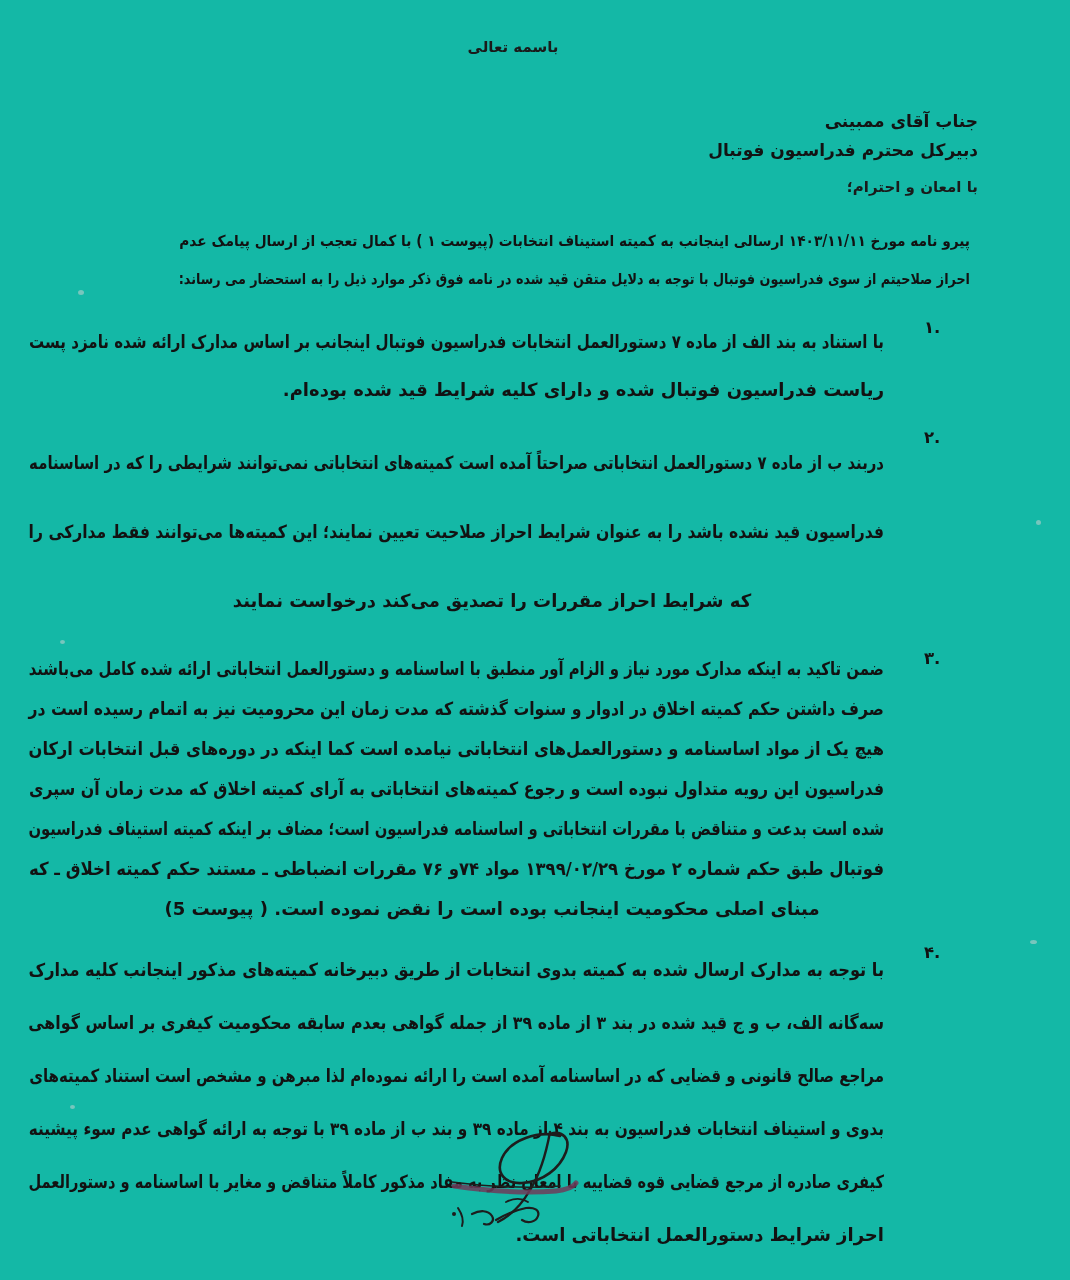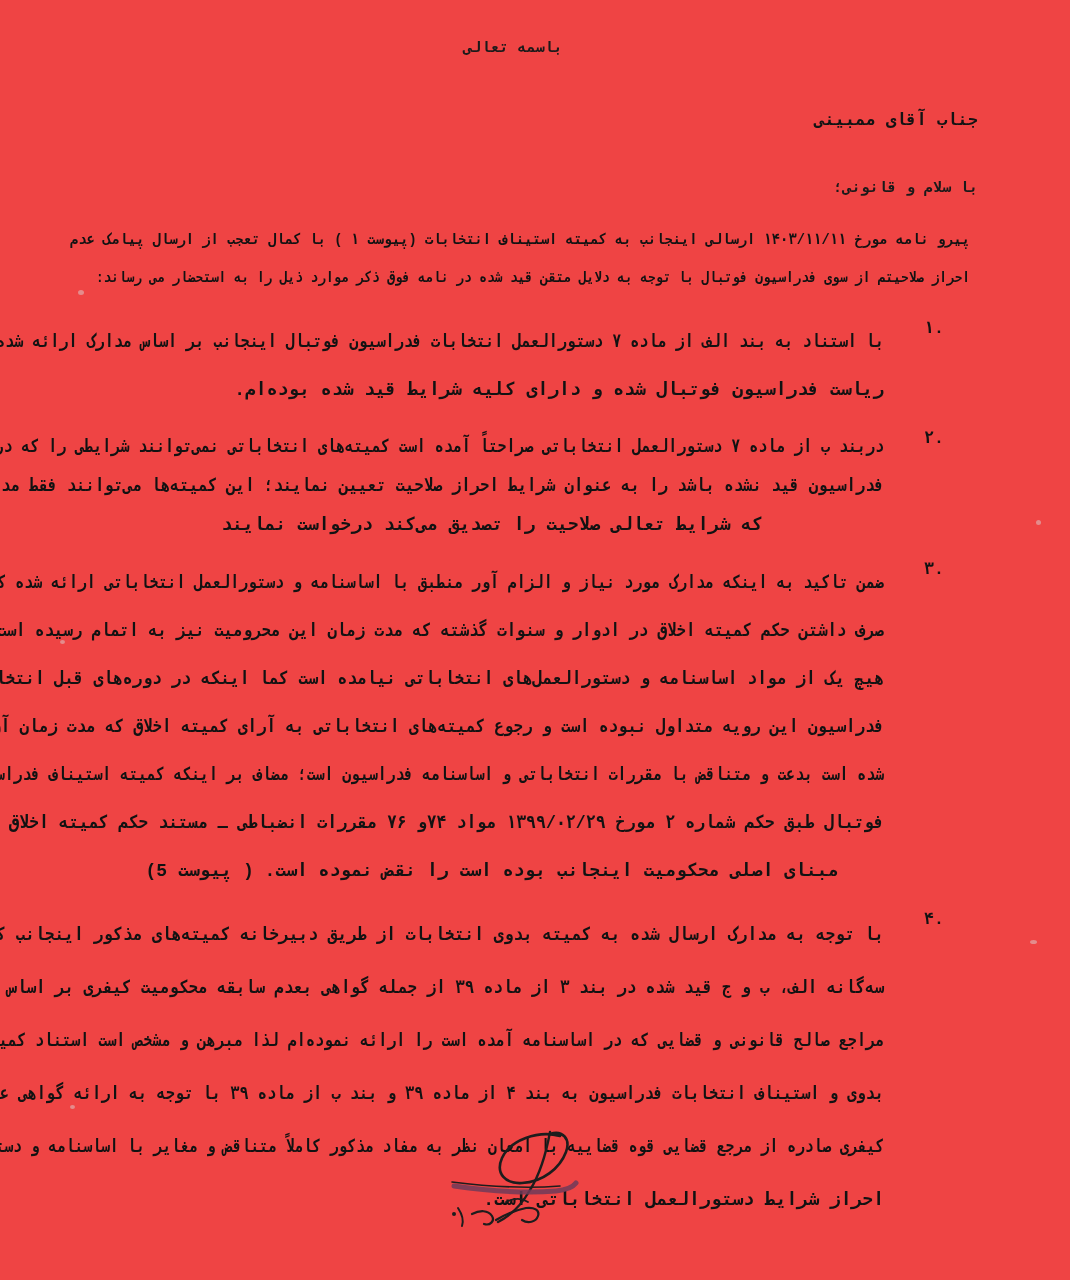--- a/index.html
+++ b/index.html
@@ -14,24 +14,23 @@
     overflow: hidden;
     font-family: "DejaVu Sans", "Liberation Sans", sans-serif;
     color: #141414;
     direction: rtl;
   }
 
   .page {
     position: relative;
     width: 1070px;
     height: 1280px;
-    background: #ef4444;
+    background: #14b8a6;
     box-sizing: border-box;
     padding: 0;
-    font-family: Liberation Mono, monospace;
   }
 
   
   .invocation {
     position: absolute;
     top: 38px;
     left: 0;
     right: 0;
     text-align: center;
     font-size: 15px;
@@ -125,22 +124,22 @@
   .num-body .ln.last {
     display: block;
   }
   .num-body .ln.center-last {
     display: block;
     text-align: center;
   }
 
   
   #item-1 .num-body { line-height: 48px; }
-  #item-2 .num-body { line-height: 39px; }
-  #item-3 .num-body { line-height: 48px; }
+  #item-2 .num-body { line-height: 69px; }
+  #item-3 .num-body { line-height: 40px; }
   #item-4 .num-body { line-height: 53px; }
 
   
   .signature {
     position: absolute;
     left: 410px;
     top: 1128px;
     width: 290px;
     height: 140px;
     pointer-events: none;
@@ -162,23 +161,24 @@
   <div class="speck" style="left:78px;top:290px;width:6px;height:5px;"></div>
   <div class="speck" style="left:60px;top:640px;width:5px;height:4px;"></div>
   <div class="speck" style="left:1036px;top:520px;width:5px;height:5px;"></div>
   <div class="speck" style="left:1030px;top:940px;width:7px;height:4px;"></div>
   <div class="speck" style="left:70px;top:1105px;width:5px;height:4px;"></div>
 
   <div class="invocation">باسمه تعالی</div>
 
   <div class="addressee">
     <div class="line1">جناب آقای ممبینی</div>
+    <div class="line2">دبیرکل محترم فدراسیون فوتبال</div>
   </div>
 
-  <div class="salutation">با سلام و قانونی؛</div>
+  <div class="salutation">با امعان و احترام؛</div>
 
   <div class="body-block">
 
     <p class="para opening">
       <span class="ln" style="display: inline-block; transform-origin: right center; transform: scaleX(0.9148); width: 951px;">پیرو نامه مورخ ۱۴۰۳/۱۱/۱۱ ارسالی اینجانب به کمیته استیناف انتخابات (پیوست ۱ ) با کمال تعجب از ارسال پیامک عدم</span>
       <span class="ln" style="display: inline-block; transform-origin: right center; transform: scaleX(0.8496); width: 1024px;">احراز صلاحیتم از سوی فدراسیون فوتبال با توجه به دلایل متقن قید شده در نامه فوق ذکر موارد ذیل را به  استحضار می رساند:</span>
     </p>
 
     <div class="num-item" id="item-1">
       <div class="num-marker">۱.</div>
@@ -186,21 +186,21 @@
         <span class="ln" style="display: inline-block; transform-origin: right center; transform: scaleX(0.8367); width: 937px;">با استناد به بند الف از ماده ۷ دستورالعمل انتخابات فدراسیون فوتبال اینجانب بر اساس مدارک ارائه شده نامزد پست</span>
         <span class="ln last">ریاست فدراسیون فوتبال شده و دارای کلیه شرایط قید شده بوده‌ام.</span>
       </div>
     </div>
 
     <div class="num-item" id="item-2">
       <div class="num-marker">۲.</div>
       <div class="num-body">
         <span class="ln" style="display: inline-block; transform-origin: right center; transform: scaleX(0.8296); width: 945px;">دربند ب از ماده ۷ دستورالعمل انتخاباتی صراحتاً آمده است کمیته‌های انتخاباتی نمی‌توانند شرایطی را که در اساسنامه</span>
         <span class="ln" style="display: inline-block; transform-origin: right center; transform: scaleX(0.8673); width: 904px;">فدراسیون قید نشده باشد را به عنوان شرایط احراز صلاحیت تعیین نمایند؛ این کمیته‌ها می‌توانند فقط مدارکی را</span>
-        <span class="ln center-last">که شرایط تعالی صلاحیت را تصدیق می‌کند درخواست نمایند</span>
+        <span class="ln center-last">که شرایط احراز مقررات را تصدیق می‌کند درخواست نمایند</span>
       </div>
     </div>
 
     <div class="num-item" id="item-3">
       <div class="num-marker">۳.</div>
       <div class="num-body">
         <span class="ln" style="display: inline-block; transform-origin: right center; transform: scaleX(0.827); width: 948px;">ضمن تاکید به اینکه مدارک مورد نیاز و الزام آور منطبق با اساسنامه و دستورالعمل انتخاباتی ارائه شده کامل می‌باشند</span>
         <span class="ln" style="display: inline-block; transform-origin: right center; transform: scaleX(0.8711); width: 900px;">صرف داشتن حکم کمیته اخلاق در ادوار و سنوات گذشته که مدت زمان این محرومیت نیز به اتمام رسیده است در</span>
         <span class="ln" style="display: inline-block; transform-origin: right center; transform: scaleX(0.9011); width: 870px;">هیچ یک از مواد اساسنامه و دستورالعمل‌های انتخاباتی نیامده است کما اینکه در دوره‌های قبل انتخابات ارکان</span>
         <span class="ln" style="display: inline-block; transform-origin: right center; transform: scaleX(0.877); width: 894px;">فدراسیون این رویه متداول نبوده است و رجوع کمیته‌های انتخاباتی به آرای کمیته اخلاق که مدت زمان آن سپری</span>

